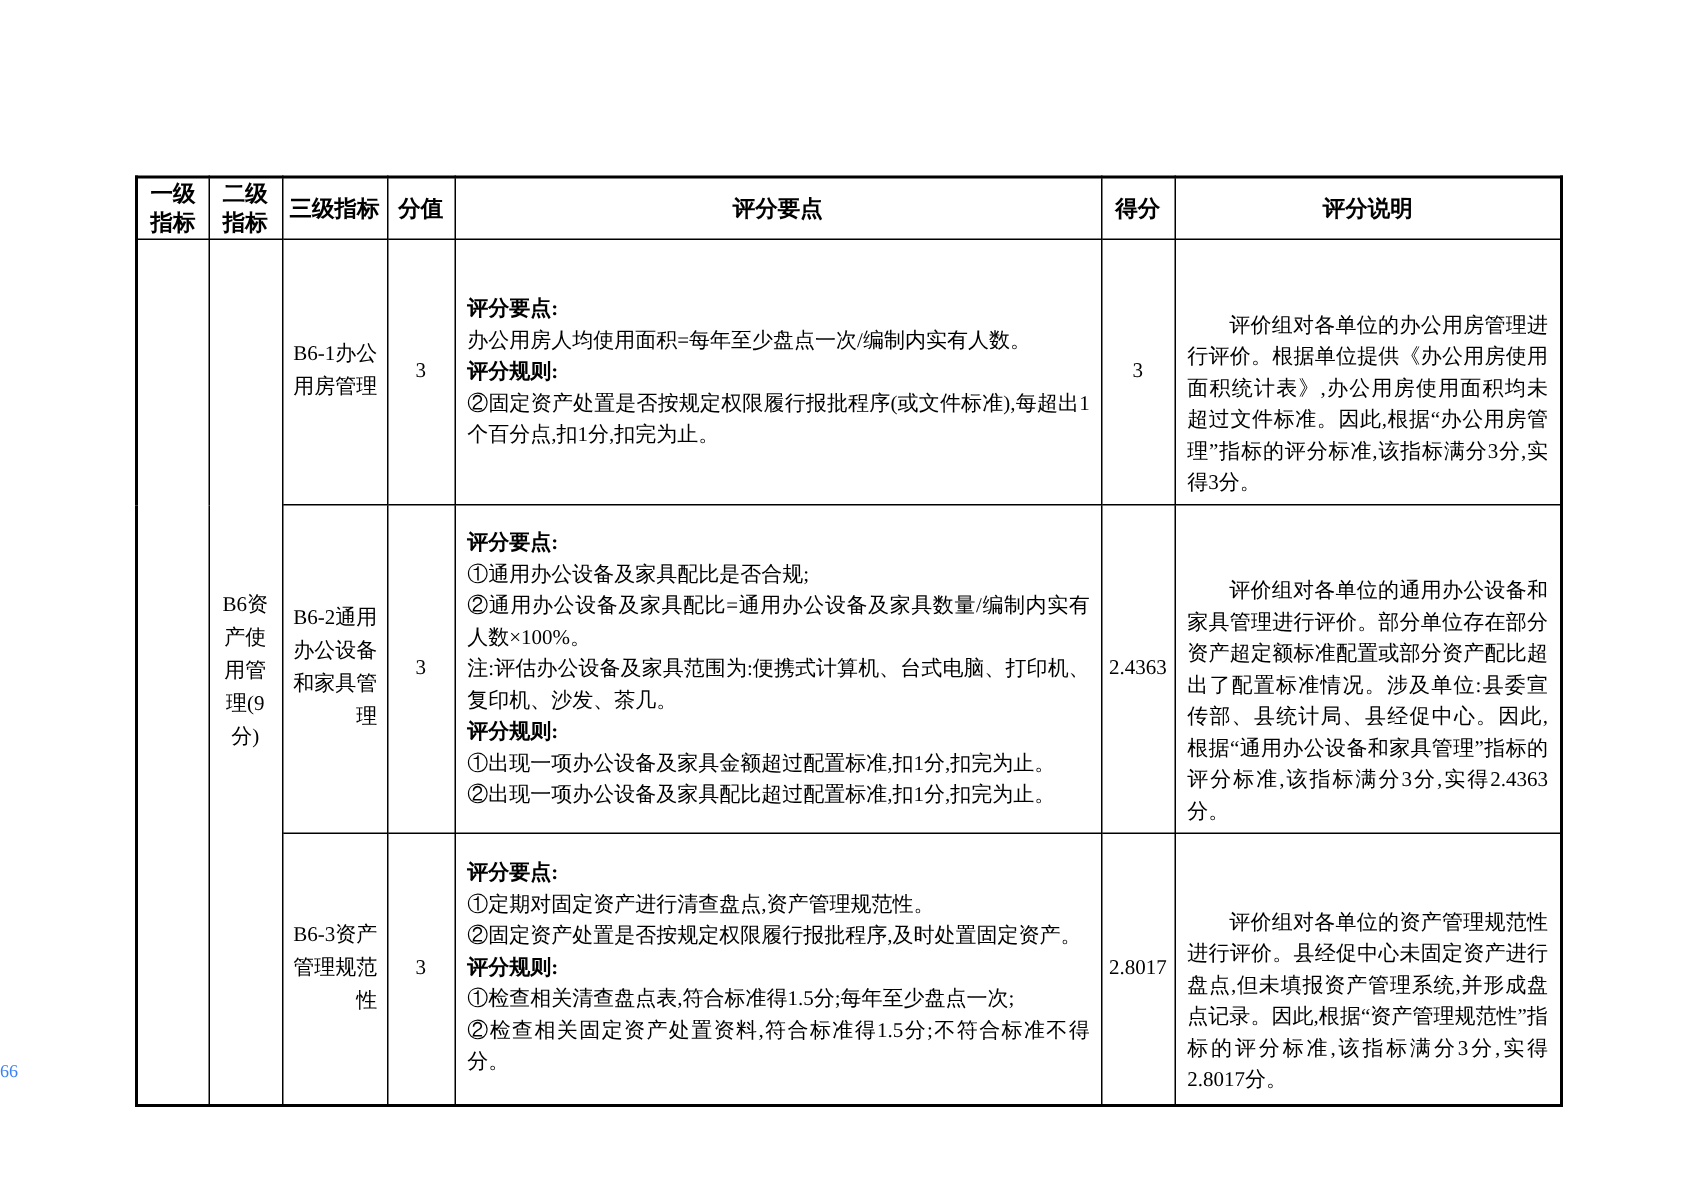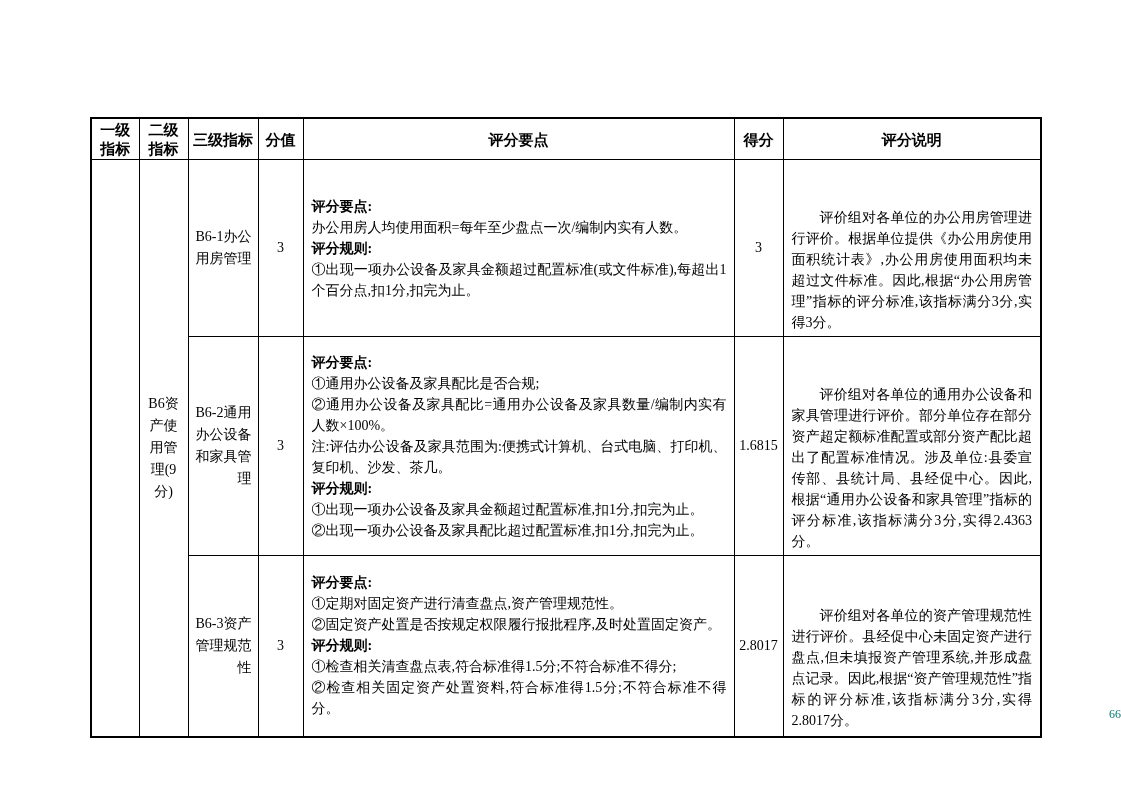--- a/index.html
+++ b/index.html
@@ -33,21 +33,21 @@
 
   td.pts { padding:3px 7px 3px 8px; }
   td.pts .ln { line-height:21px; text-align:justify; }
   td.pts .ln.b { font-weight:bold; }
 
   td.expl { padding:3px 8px; }
   td.expl p { line-height:21px; text-align:justify; text-indent:2em;margin-top:44px; }
 
   .pageno {
     position:absolute; top:707px; left:0; width:1121px;
-    text-align:right; font-size:12px; color:#0f766e;
+    text-align:left; font-size:12px; color:#3b82f6;
   }
 </style>
 </head>
 <body>
 
 <div class="page">
 
   <table class="eval">
     <colgroup>
       <col style="width:48px">
@@ -72,55 +72,55 @@
     <tbody>
       <tr style="height:132px">
         <td class="lv1 c" rowspan="3"></td>
         <td class="lv2" rowspan="3">B6资产使用管理(9分)</td>
         <td class="ind">B6-1办公用房管理</td>
         <td class="c">3</td>
         <td class="pts">
           <div class="ln b">评分要点:</div>
           <div class="ln">办公用房人均使用面积=每年至少盘点一次/编制内实有人数。</div>
           <div class="ln b">评分规则:</div>
-          <div class="ln">①出现一项办公设备及家具金额超过配置标准(或文件标准),每超出1个百分点,扣1分,扣完为止。</div>
+          <div class="ln">②固定资产处置是否按规定权限履行报批程序(或文件标准),每超出1个百分点,扣1分,扣完为止。</div>
         </td>
         <td class="c">3</td>
         <td class="expl">
           <p>评价组对各单位的办公用房管理进行评价。根据单位提供《办公用房使用面积统计表》,办公用房使用面积均未超过文件标准。因此,根据“办公用房管理”指标的评分标准,该指标满分3分,实得3分。</p>
         </td>
       </tr>
 
       <tr style="height:199px">
         <td class="ind">B6-2通用办公设备和家具管理</td>
         <td class="c">3</td>
         <td class="pts">
           <div class="ln b">评分要点:</div>
           <div class="ln">①通用办公设备及家具配比是否合规;</div>
           <div class="ln">②通用办公设备及家具配比=通用办公设备及家具数量/编制内实有人数×100%。</div>
           <div class="ln">注:评估办公设备及家具范围为:便携式计算机、台式电脑、打印机、复印机、沙发、茶几。</div>
           <div class="ln b">评分规则:</div>
           <div class="ln">①出现一项办公设备及家具金额超过配置标准,扣1分,扣完为止。</div>
           <div class="ln">②出现一项办公设备及家具配比超过配置标准,扣1分,扣完为止。</div>
         </td>
-        <td class="c">1.6815</td>
+        <td class="c">2.4363</td>
         <td class="expl">
           <p>评价组对各单位的通用办公设备和家具管理进行评价。部分单位存在部分资产超定额标准配置或部分资产配比超出了配置标准情况。涉及单位:县委宣传部、县统计局、县经促中心。因此,根据“通用办公设备和家具管理”指标的评分标准,该指标满分3分,实得2.4363分。</p>
         </td>
       </tr>
 
       <tr style="height:181px">
         <td class="ind">B6-3资产管理规范性</td>
         <td class="c">3</td>
         <td class="pts">
           <div class="ln b">评分要点:</div>
           <div class="ln">①定期对固定资产进行清查盘点,资产管理规范性。</div>
           <div class="ln">②固定资产处置是否按规定权限履行报批程序,及时处置固定资产。</div>
           <div class="ln b">评分规则:</div>
-          <div class="ln">①检查相关清查盘点表,符合标准得1.5分;不符合标准不得分;</div>
+          <div class="ln">①检查相关清查盘点表,符合标准得1.5分;每年至少盘点一次;</div>
           <div class="ln">②检查相关固定资产处置资料,符合标准得1.5分;不符合标准不得分。</div>
         </td>
         <td class="c">2.8017</td>
         <td class="expl">
           <p>评价组对各单位的资产管理规范性进行评价。县经促中心未固定资产进行盘点,但未填报资产管理系统,并形成盘点记录。因此,根据“资产管理规范性”指标的评分标准,该指标满分3分,实得2.8017分。</p>
         </td>
       </tr>
     </tbody>
   </table>
 

